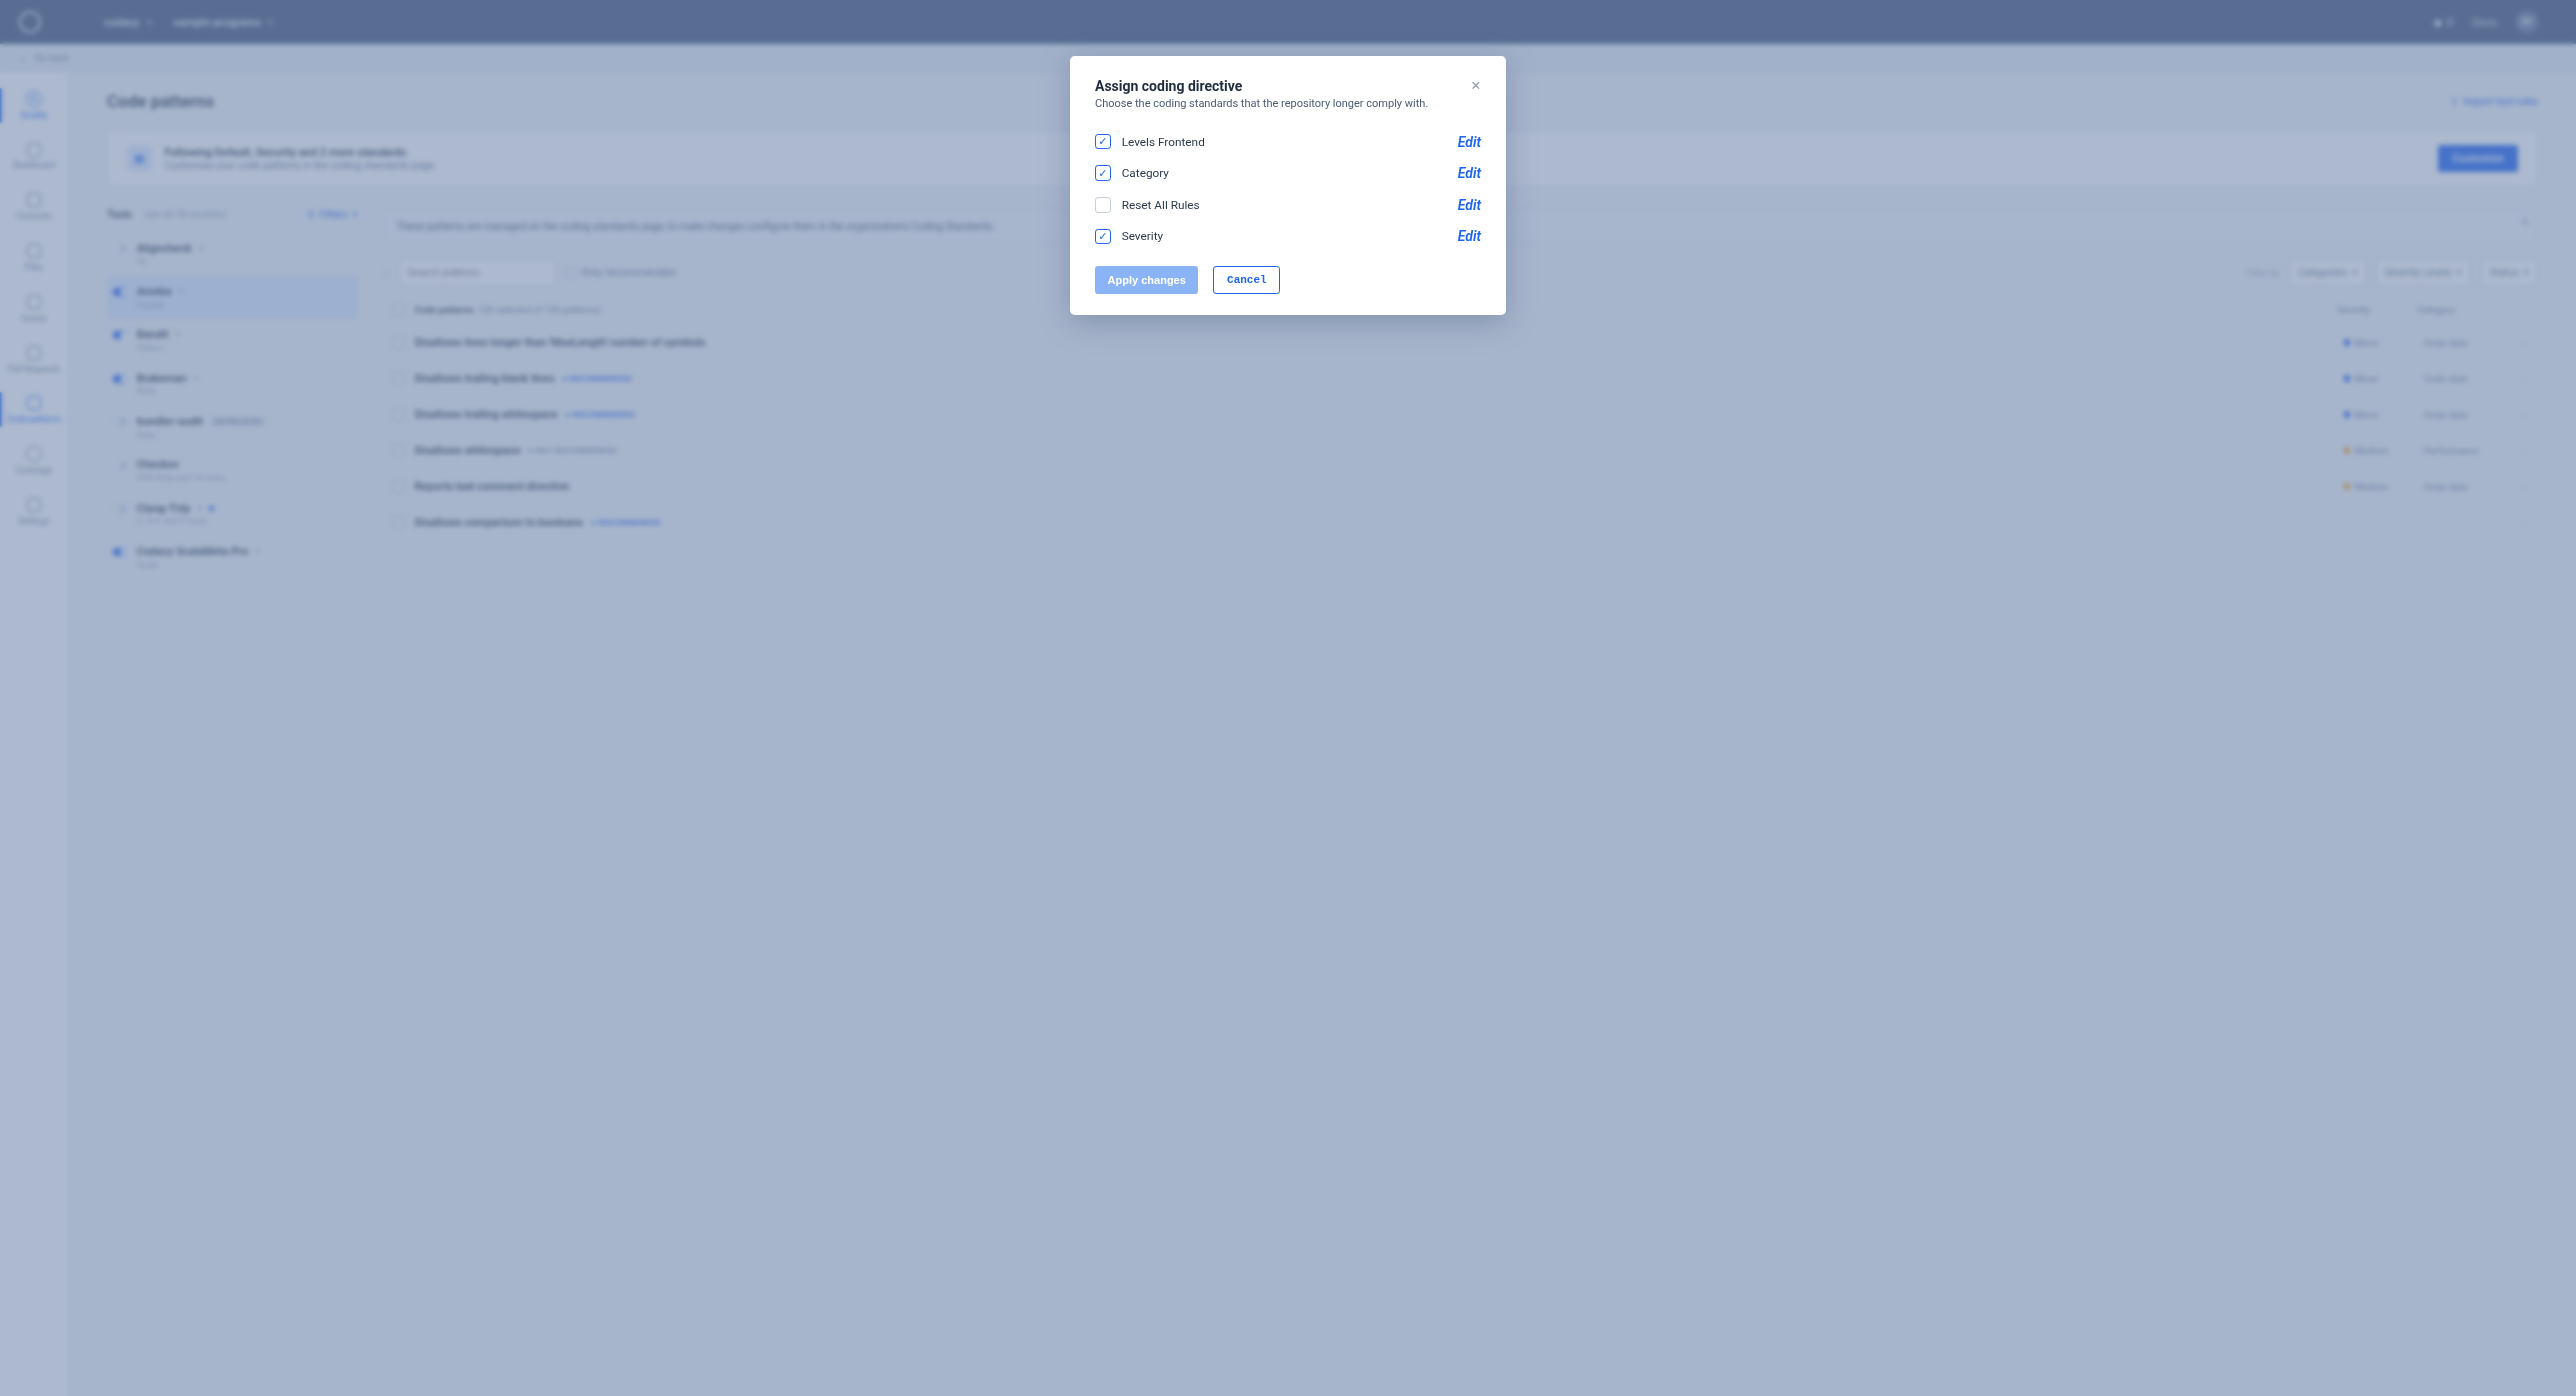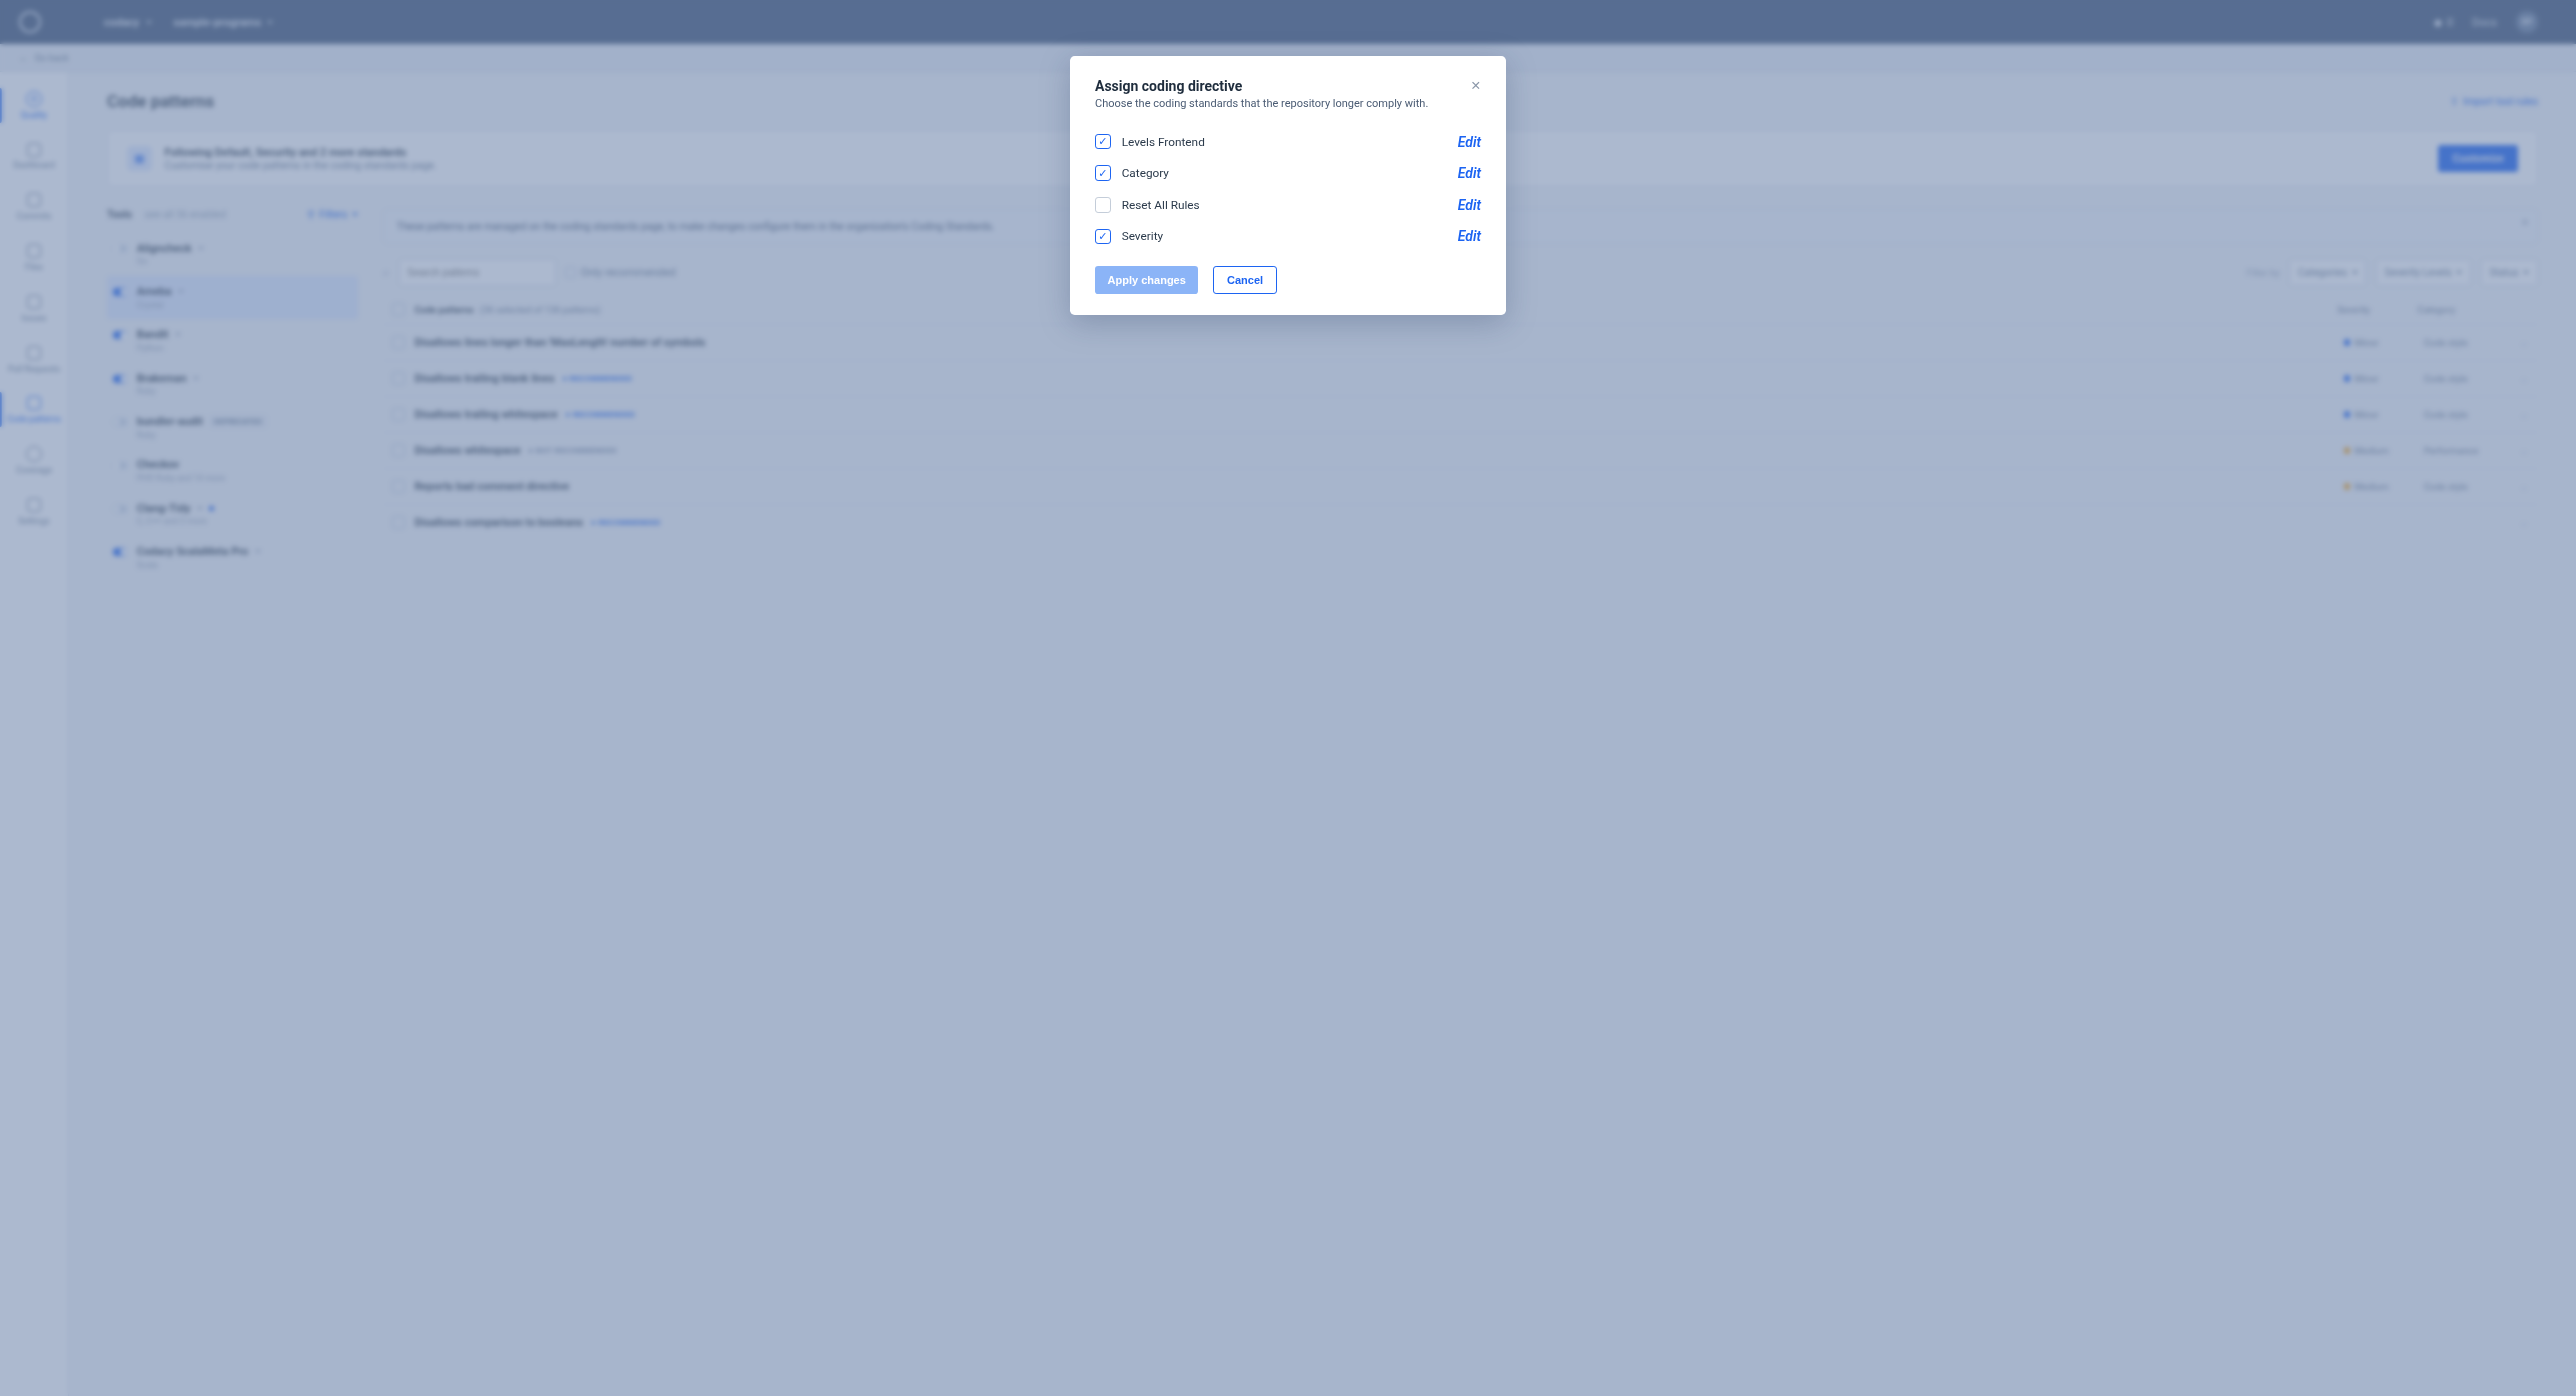--- a/index.html
+++ b/index.html
@@ -87,21 +87,21 @@
   .modal h2 { font-size:14px; font-weight:700; color:#1f2d3d; }
   .modal .close { color:#8a96a8; cursor:pointer; font-size:12.6px; }
   .modal .msub { font-size:11px; color:#4a5b73; margin-bottom:15.7px; }
   .modal .stdrow { display:flex; align-items:center; gap:11px; padding:7.8px 0; }
   .modal .chk { width:15.7px; height:15.7px; border:1.2px solid #1c64f2; border-radius:3.1px; display:flex; align-items:center; justify-content:center; color:#1c64f2; cursor:pointer; background:#fff; }
   .modal .chk.unchecked { border-color:#c4cdd9; color:transparent; }
   .modal .stdname { font-size:11.8px; color:#2b3a4b; flex:1; }
   .modal .edit { color:#1c64f2; font-weight:600; font-size:14px; cursor:pointer;font-style:italic; }
   .modal .actions { display:flex; gap:15px; margin-top:14px; }
   .modal .btn-apply { background:#8bb4f7; color:#fff; border:none; border-radius:3.1px; padding:7.8px 12.6px; font-size:11px; font-weight:600; cursor:pointer; }
-  .modal .btn-cancel { background:#fff; color:#1c64f2; border:1.2px solid #1c64f2; border-radius:3.1px; padding:7px 12.6px; font-size:11px; font-weight:600; cursor:pointer; }
+  .modal .btn-cancel { background:#fff; color:#1c64f2; border:1.2px solid #1c64f2; border-radius:3.1px; padding:7px 12.6px; font-size:11px; font-weight:600; cursor:pointer;font-family:Liberation Mono, monospace; }
 
   .caret-d { width:0; height:0; border-left:3.1px solid transparent; border-right:3.1px solid transparent; border-top:3.1px solid currentColor; display:inline-block; }
 </style>
 </head>
 <body>
 
 <div class="topbar">
   <div class="logo"></div>
   <div class="crumb">
     <span>codacy</span>

